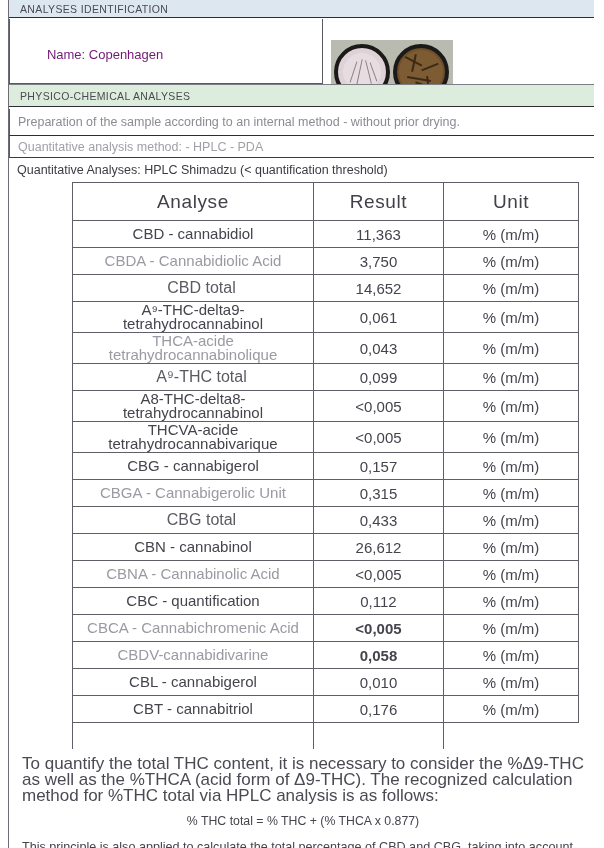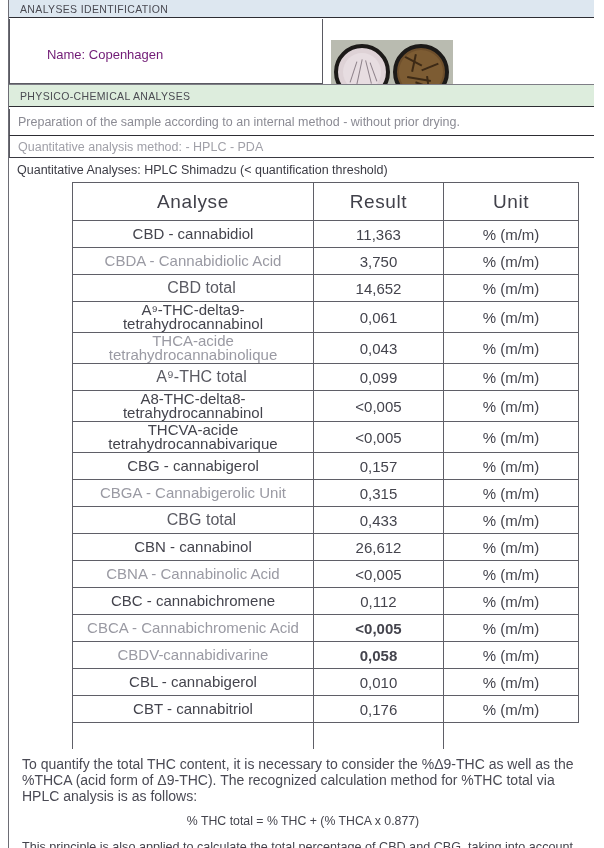--- a/index.html
+++ b/index.html
@@ -188,21 +188,21 @@
   tr.empty td { height: 26px; border-bottom: none; }
   tr.empty td.unit { border-right: none; }
 
   
   .notes {
     position: absolute;
     left: 22px; top: 756px;
     width: 562px;
   }
   .note-p {
-    font-size: 14px;
+    font-size: 17px;
     line-height: 16px;
     color: #4a4a54;
     margin: 0 0 10px 0;
   }
   .note-formula {
     font-size: 12.3px;
     color: #44444d;
     text-align: center;
     margin: 0 0 11px 0;
   }
@@ -342,21 +342,21 @@
           <td class="analyte">CBN - cannabinol</td>
           <td class="result">26,612</td>
           <td class="unit">% (m/m)</td>
         </tr>
         <tr class="faded">
           <td class="analyte">CBNA - Cannabinolic Acid</td>
           <td class="result">&lt;0,005</td>
           <td class="unit">% (m/m)</td>
         </tr>
         <tr>
-          <td class="analyte">CBC - cannabichromene</td>
+          <td class="analyte">CBC - quantification</td>
           <td class="result">0,112</td>
           <td class="unit">% (m/m)</td>
         </tr>
         <tr class="faded">
           <td class="analyte">CBCA - Cannabichromenic Acid</td>
           <td class="result bold">&lt;0,005</td>
           <td class="unit">% (m/m)</td>
         </tr>
         <tr class="faded">
           <td class="analyte">CBDV-cannabidivarine</td>

